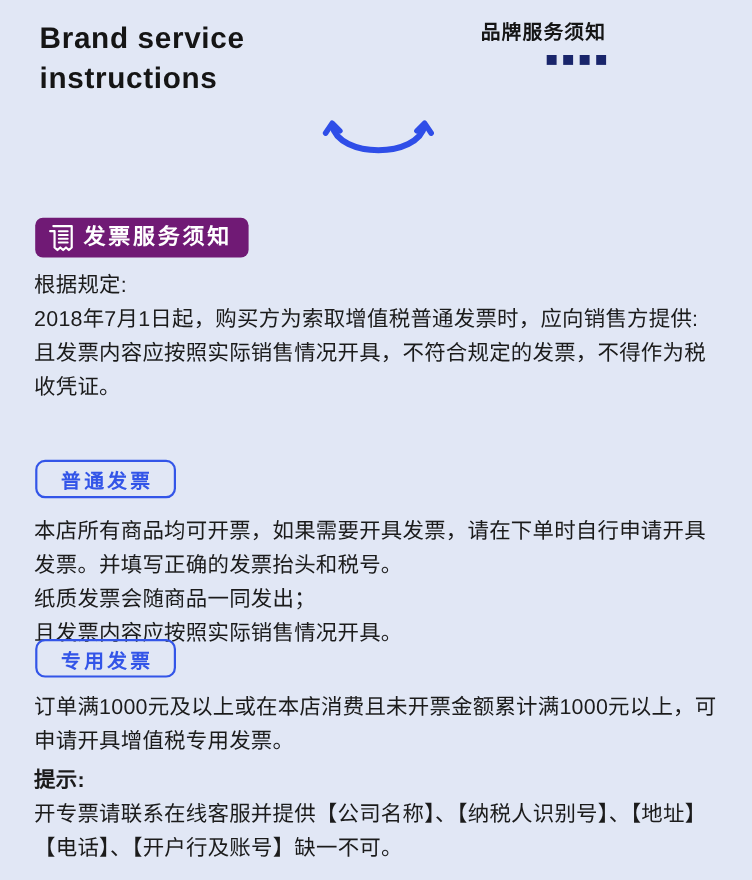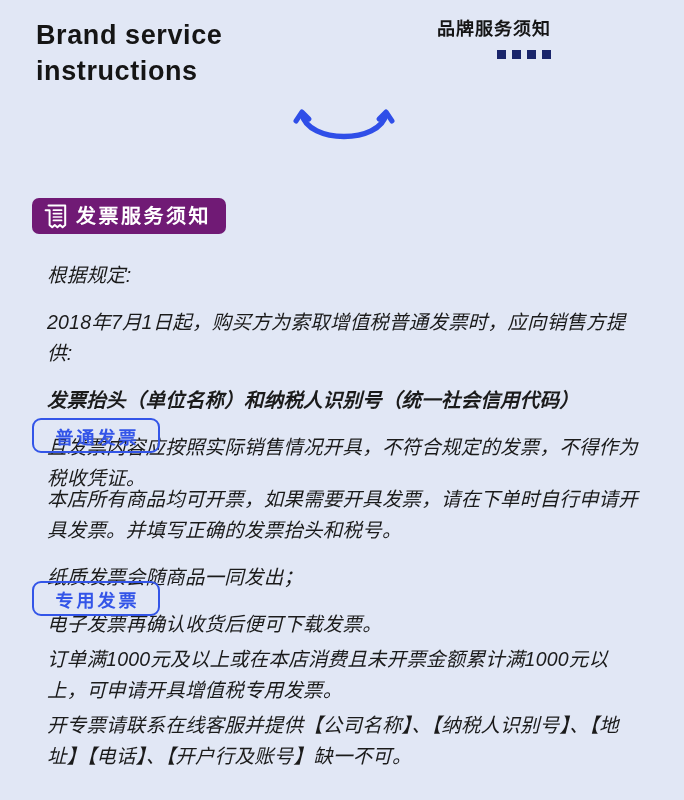--- a/index.html
+++ b/index.html
@@ -130,21 +130,21 @@
   
   .para {
     position: absolute;
     left: 31px;
     width: 625px;
     font-size: 19.5px;
     line-height: 31px;
     color: #1b1b1b;
     letter-spacing: 0.2px;
   }
-  .para p { margin: 16px; font-style: italic; }
+  .para p { margin: 0; }
   .para p.bold { font-weight: bold; }
 
   #para-regulation { top: 244px; }
   #para-ordinary   { top: 468px; }
   #para-special    { top: 628px; }
   #para-tips       { top: 694px; }
 
   .tips-title { font-weight: bold; }
 </style>
 </head>
@@ -179,37 +179,37 @@
       <line x1="9.4" y1="9.6" x2="17.6" y2="9.6" stroke="#ffffff" stroke-width="1.7" stroke-linecap="round"></line>
       <line x1="9.4" y1="13" x2="17.6" y2="13" stroke="#ffffff" stroke-width="1.7" stroke-linecap="round"></line>
       <line x1="9.4" y1="16.4" x2="17.6" y2="16.4" stroke="#ffffff" stroke-width="1.7" stroke-linecap="round"></line>
     </svg>
     <span class="badge-text">发票服务须知</span>
   </div>
 
   <div class="para" id="para-regulation">
       <p>根据规定:</p>
       <p>2018年7月1日起，购买方为索取增值税普通发票时，应向销售方提供:</p>
-      <p class="bold">发票抬头（单位名称）和纳税人识别号（统一社会信用代码）</p>
       <p>且发票内容应按照实际销售情况开具，不符合规定的发票，不得作为税收凭证。</p>
     </div>
 
   <div class="badge-outline" id="badge-ordinary">普通发票</div>
 
   <div class="para" id="para-ordinary">
       <p>本店所有商品均可开票，如果需要开具发票，请在下单时自行申请开具发票。并填写正确的发票抬头和税号。</p>
       <p>纸质发票会随商品一同发出；</p>
-      <p>电子发票再确认收货后便可下载发票。</p>
+      <p>且发票内容应按照实际销售情况开具。</p>
     </div>
 
   <div class="badge-outline" id="badge-special">专用发票</div>
 
   <div class="para" id="para-special">
       <p>订单满1000元及以上或在本店消费且未开票金额累计满1000元以上，可申请开具增值税专用发票。</p>
     </div>
 
   <div class="para" id="para-tips">
+    <p class="tips-title">提示:</p>
     <div>
         <p>开专票请联系在线客服并提供【公司名称】、【纳税人识别号】、【地址】【电话】、【开户行及账号】缺一不可。</p>
       </div>
   </div>
 
 </div>
 
 </body></html>

